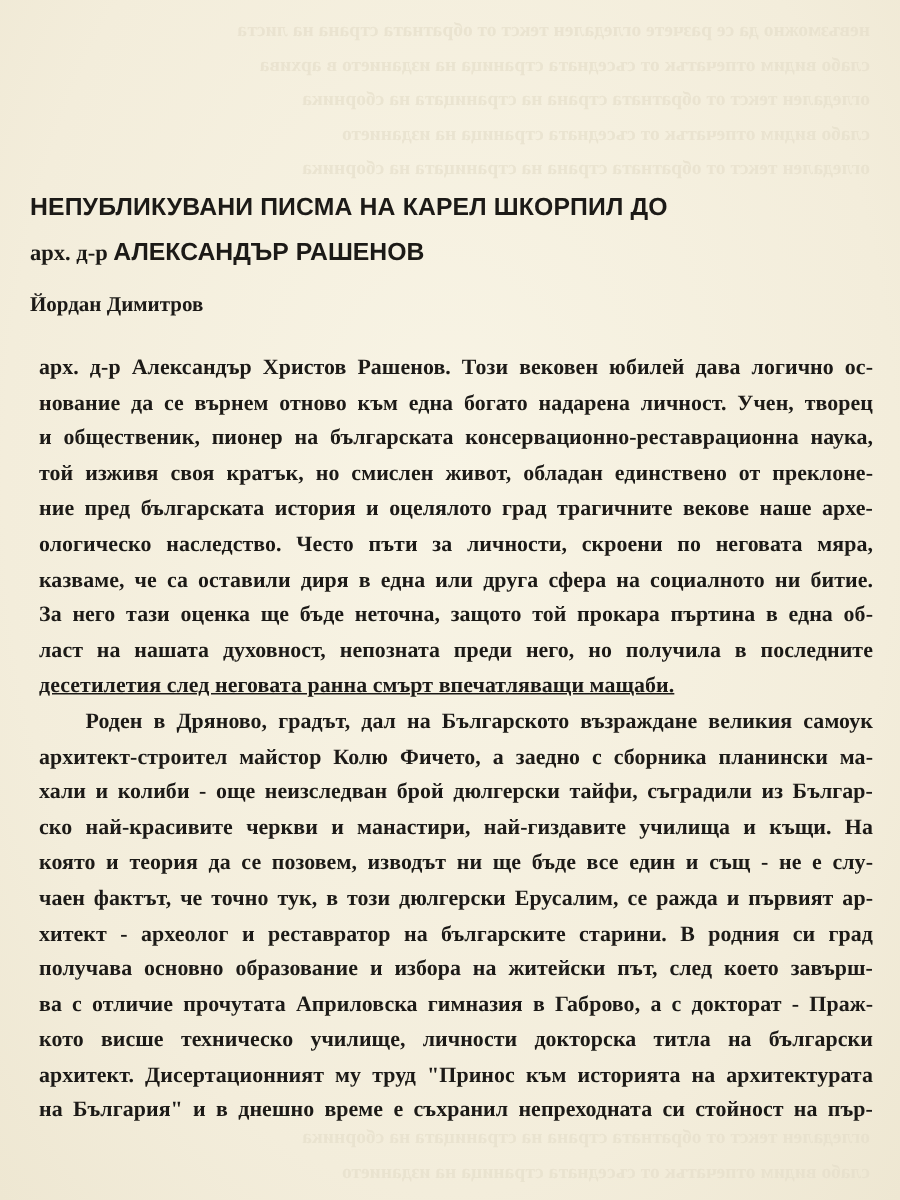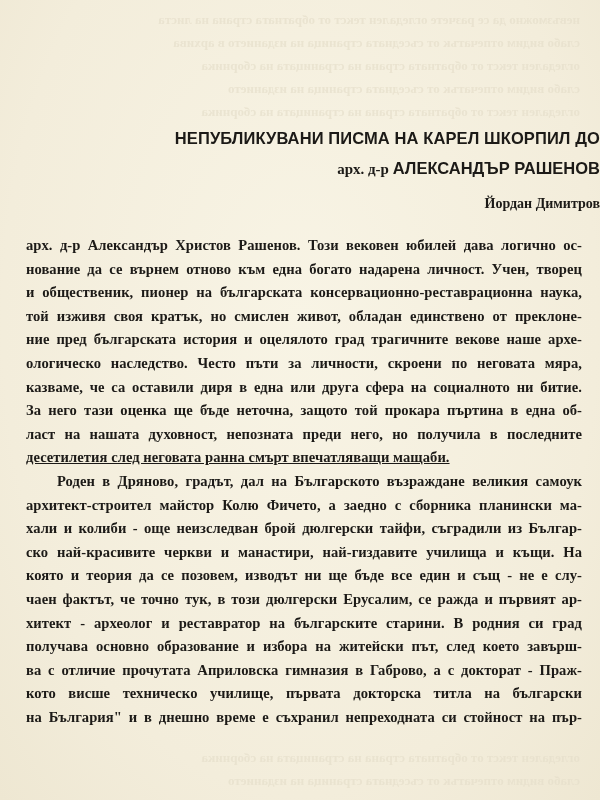--- a/index.html
+++ b/index.html
@@ -33,21 +33,21 @@
       white-space: nowrap;
       overflow: hidden;
       opacity: 0.7;
       transform: scaleX(-1);
     }
     .title-block {
       position: absolute;
       left: 0;
       top: 126px;
       width: 600px;
-      text-align: right;
+      text-align: left;
     }
     .title-line1 {
       font-family: "Liberation Sans", "DejaVu Sans", sans-serif;
       font-weight: bold;
       font-size: 16.5px;
       letter-spacing: 0.1px;
       margin-left: 20px;
       height: 24px;
       line-height: 24px;
     }
@@ -134,18 +134,19 @@
     <div>
       <div class="line indent">Роден в Дряново, градът, дал на Българското възраждане великия самоук</div>
       <div class="line">архитект-строител майстор Колю Фичето, а заедно с сборника планински ма-</div>
       <div class="line">хали и колиби - още неизследван брой дюлгерски тайфи, съградили из Българ-</div>
       <div class="line">ско най-красивите черкви и манастири, най-гиздавите училища и къщи. На</div>
       <div class="line">която и теория да се позовем, изводът ни ще бъде все един и същ - не е слу-</div>
       <div class="line">чаен фактът, че точно тук, в този дюлгерски Ерусалим, се ражда и първият ар-</div>
       <div class="line">хитект - археолог и реставратор на българските старини. В родния си град</div>
       <div class="line">получава основно образование и избора на житейски път, след което завърш-</div>
       <div class="line">ва с отличие прочутата Априловска гимназия в Габрово, а с докторат - Праж-</div>
-      <div class="line">кото висше техническо училище, първата докторска титла на български</div>
+      <div class="line">кото висше техническо училище, личности докторска титла на български</div>
+      <div class="line">архитект. Дисертационният му труд "Принос към историята на архитектурата</div>
       <div class="line">на България" и в днешно време е съхранил непреходната си стойност на пър-</div>
     </div>
   </div>
 
 </div>
 
 </body></html>

